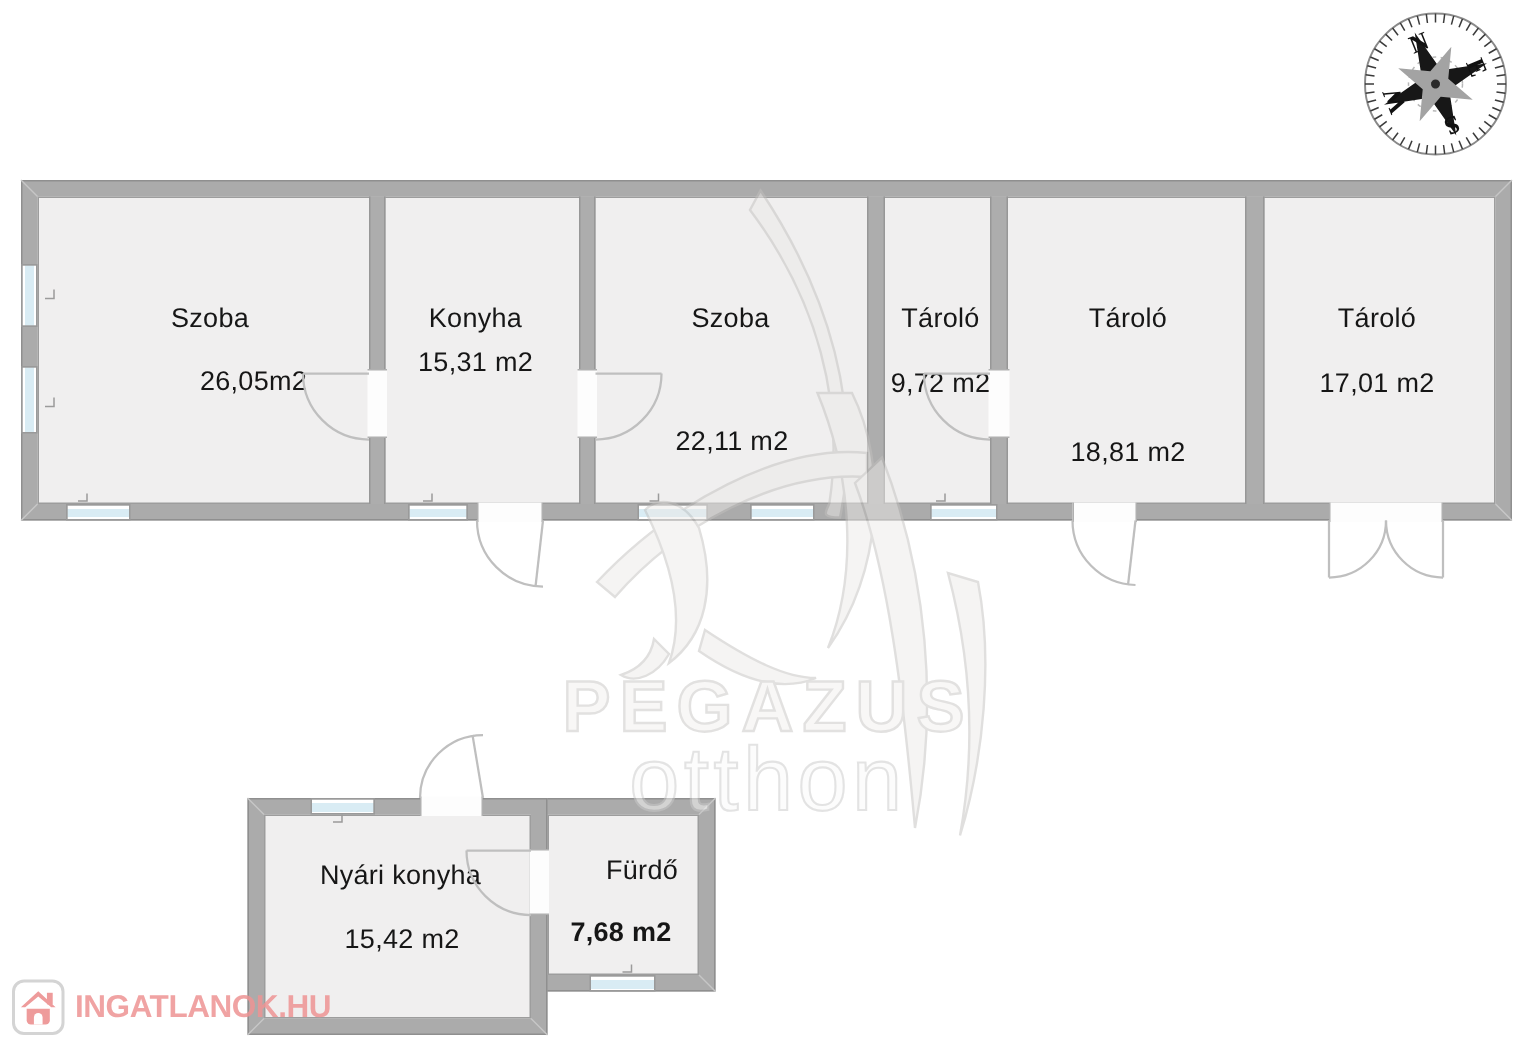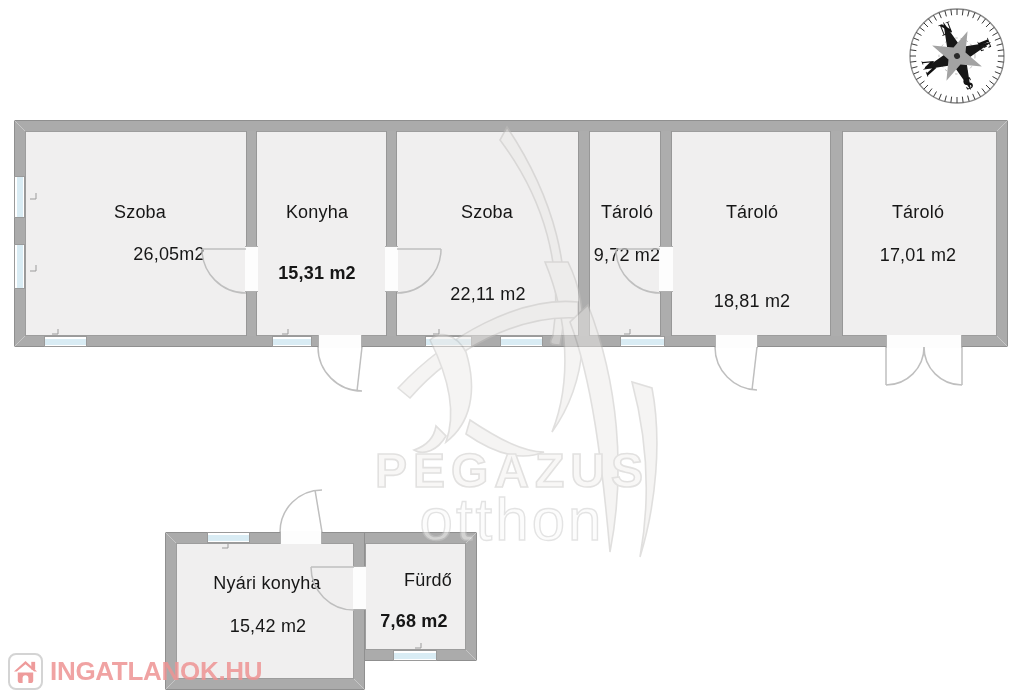--- a/index.html
+++ b/index.html
@@ -11,21 +11,21 @@
   .gap-v{position:absolute;background:#fdfdfd;border-top:1px solid #b0b0b0;border-bottom:1px solid #b0b0b0;box-sizing:border-box;}
   .gap-h{position:absolute;background:#fdfdfd;border-left:1px solid #b0b0b0;border-right:1px solid #b0b0b0;box-sizing:border-box;}
   .win-h{position:absolute;background:linear-gradient(to bottom,#ffffff 0 2px,#d9ecf4 2px 8px,#ffffff 8px);border:1px solid #9a9a9a;box-sizing:border-box;}
   .win-v{position:absolute;background:linear-gradient(to right,#ffffff 0 2px,#d9ecf4 2px 8px,#ffffff 8px);border:1px solid #9a9a9a;box-sizing:border-box;}
   .room-name,.room-area{position:absolute;transform:translateX(-50%);color:#161616;font-size:18px;
           white-space:nowrap;letter-spacing:0.2px;}
   .lay{position:absolute;left:0;top:0;pointer-events:none;}
   #logo{position:absolute;left:8px;top:653px;display:flex;align-items:center;gap:7px;}
   #logo .badge{width:31px;height:33px;border:2px solid #d4d4d4;border-radius:8px;background:rgba(255,255,255,.75);
           display:flex;align-items:center;justify-content:center;}
-  #logo .site{font-size:26px;font-weight:bold;color:#ee9494;opacity:.85;letter-spacing:-0.3px;}
+  #logo .site{font-size:21px;font-weight:bold;color:#ee9494;opacity:.85;letter-spacing:-0.3px;}
 </style>
 </head>
 <body>
 
 <div id="canvas">
 
   <div class="bldg" style="left:14px;top:120px;width:994px;height:227px;">
     <div class="floor" style="left:10px;top:10px;width:972px;height:205px;"></div>
   </div>
 
@@ -46,21 +46,21 @@
   <div class="win-v" style="left:14px;top:244px;width:11px;height:45px;"></div>
   <div class="win-h" style="left:44px;top:336px;width:43px;height:11px;"></div>
   <div class="win-h" style="left:272px;top:336px;width:40px;height:11px;"></div>
   <div class="win-h" style="left:425px;top:336px;width:47px;height:11px;"></div>
   <div class="win-h" style="left:500px;top:336px;width:43px;height:11px;"></div>
   <div class="win-h" style="left:620px;top:336px;width:45px;height:11px;"></div>
 
   <div class="room-name" style="left:140px;top:202px;">Szoba</div>
   <div class="room-area" style="left:145px;top:244px;margin-left:24px;">26,05m2</div>
   <div class="room-name" style="left:317px;top:202px;">Konyha</div>
-  <div class="room-area" style="left:317px;top:263px;font-weight:bold;">15,31 m2</div>
+  <div class="room-area" style="left:317px;top:231px;">15,31 m2</div>
   <div class="room-name" style="left:487px;top:202px;">Szoba</div>
   <div class="room-area" style="left:488px;top:245px;margin-top:39px;">22,11 m2</div>
   <div class="room-name" style="left:627px;top:202px;">Tároló</div>
   <div class="room-area" style="left:627px;top:245px;">9,72 m2</div>
   <div class="room-name" style="left:752px;top:202px;">Tároló</div>
   <div class="room-area" style="left:752px;top:245px;margin-top:46px;">18,81 m2</div>
   <div class="room-name" style="left:918px;top:202px;">Tároló</div>
   <div class="room-area" style="left:918px;top:245px;">17,01 m2</div>
 
   <div class="bldg" style="left:354px;top:532px;width:123px;height:129px;">

